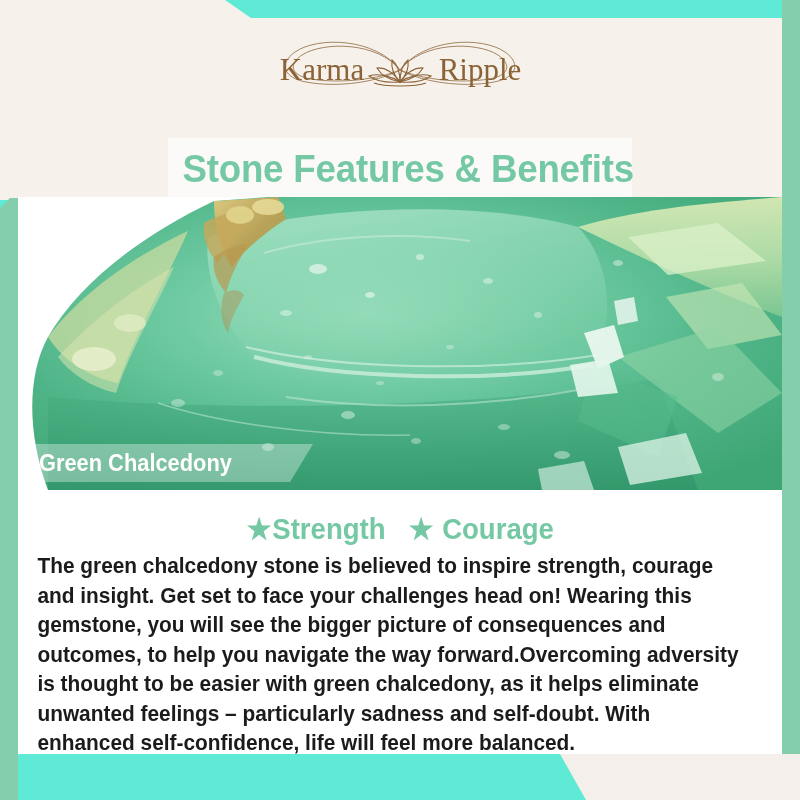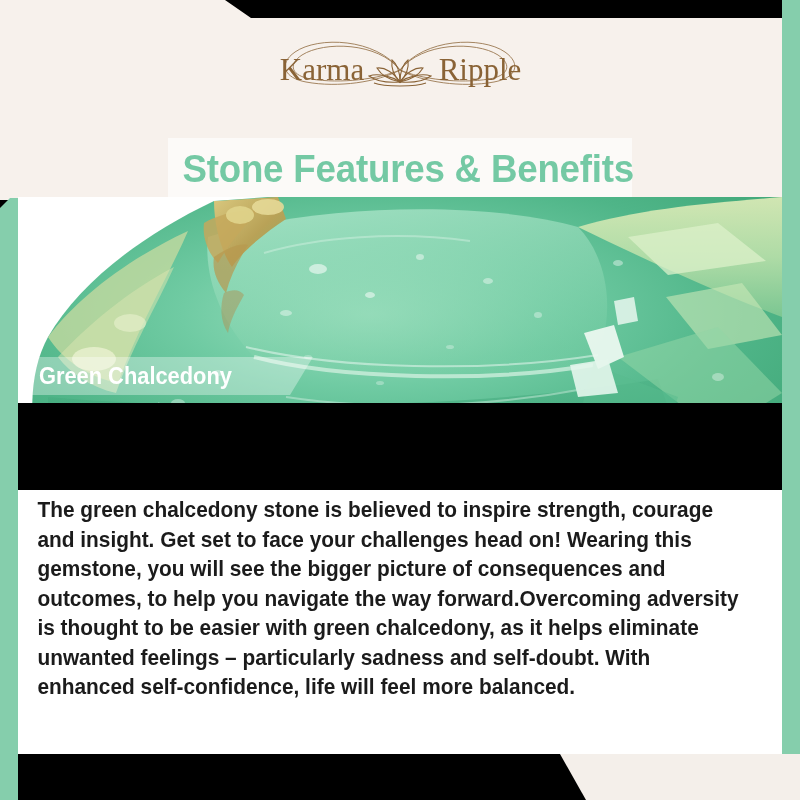--- a/index.html
+++ b/index.html
@@ -10,21 +10,21 @@
   }
   body {
     font-family: "Liberation Sans", sans-serif;
   }
 
   #poster {
     position: relative;
     width: 800px;
     height: 800px;
     overflow: hidden;
-    background: #000000; 
+    background: #5eead4; 
   }
 
   
 
   
   .plate-cream-top {
     position: absolute;
     left: 0;
     top: 0;
     width: 800px;
@@ -105,21 +105,21 @@
     white-space: nowrap;
     transform: scaleX(0.94);
   }
 
   
   .hero {
     position: absolute;
     left: 18px;
     top: 197px;
     width: 764px;
-    height: 206px;
+    height: 293px;
     overflow: hidden;
     background: #ffffff;
   }
   .hero svg { display: block; }
 
   .hero-caption {
     position: absolute;
     left: 0;
     bottom: 8px;
     height: 38px;
@@ -340,17 +340,21 @@
 
     <div class="hero-caption">
       <span class="hero-caption-text">Green Chalcedony</span>
     </div>
   </div>
 
   <div class="content-thin-strip"></div>
 
   <div class="content">
 
+    <div class="keywords">
+      <span class="keyword"><span class="kw-star">★</span><span>Strength</span></span>
+      <span class="keyword"><span class="kw-star">★</span>&nbsp;<span>Courage</span></span>
+    </div>
 
     <p class="body-text">The green chalcedony stone is believed to inspire strength, courage and insight. Get set to face your challenges head on! Wearing this gemstone, you will see the bigger picture of consequences and outcomes, to help you navigate the way forward.Overcoming adversity is thought to be easier with green chalcedony, as it helps eliminate unwanted feelings – particularly sadness and self-doubt. With enhanced self-confidence, life will feel more balanced.</p>
   </div>
 
 </div>
 
 </body></html>

